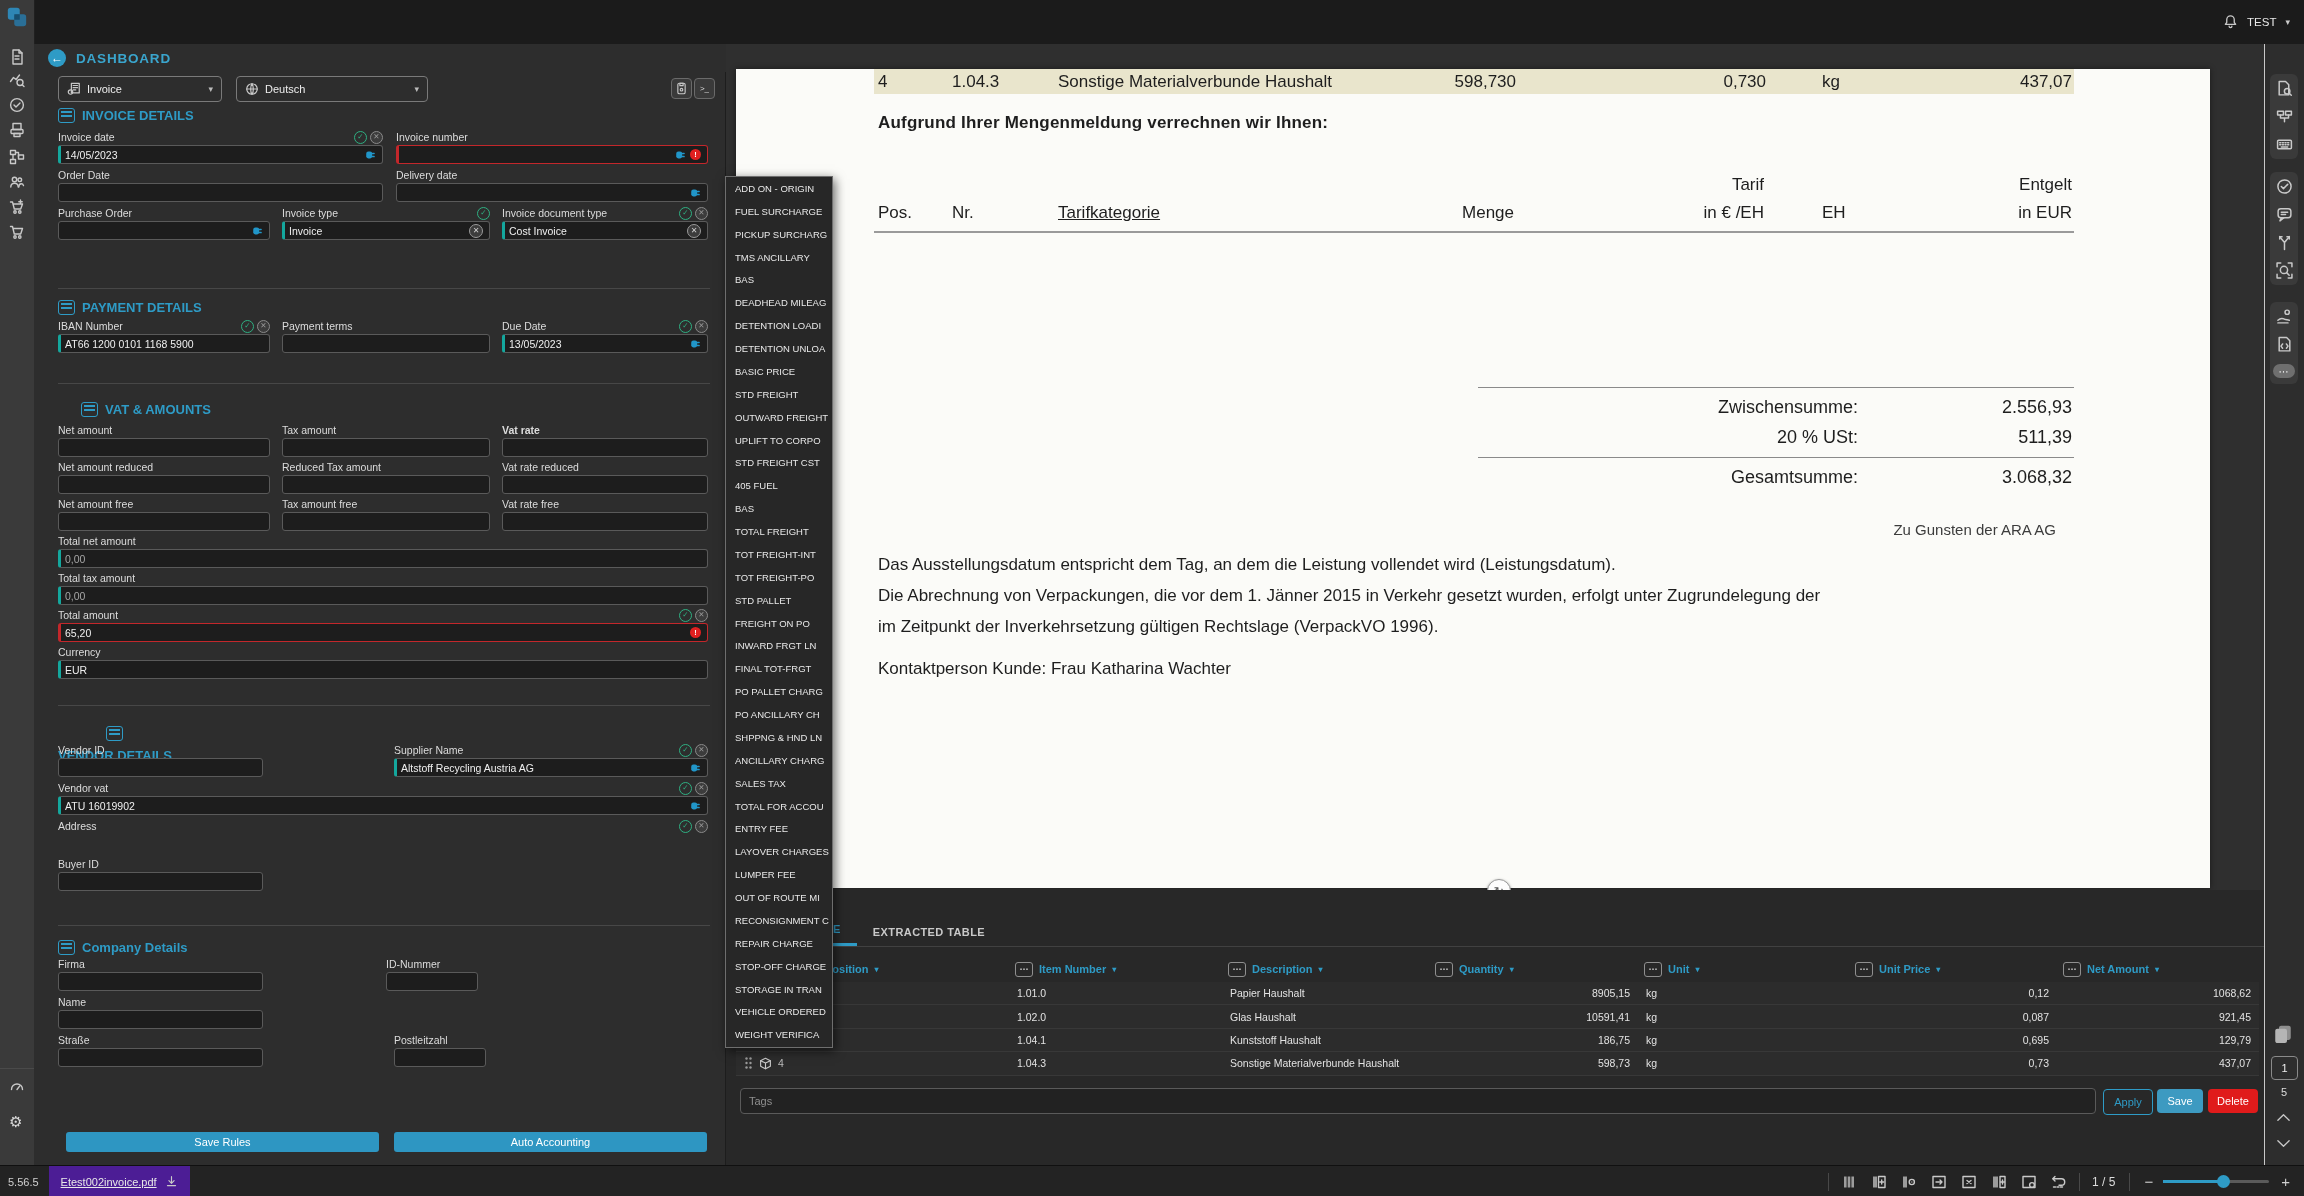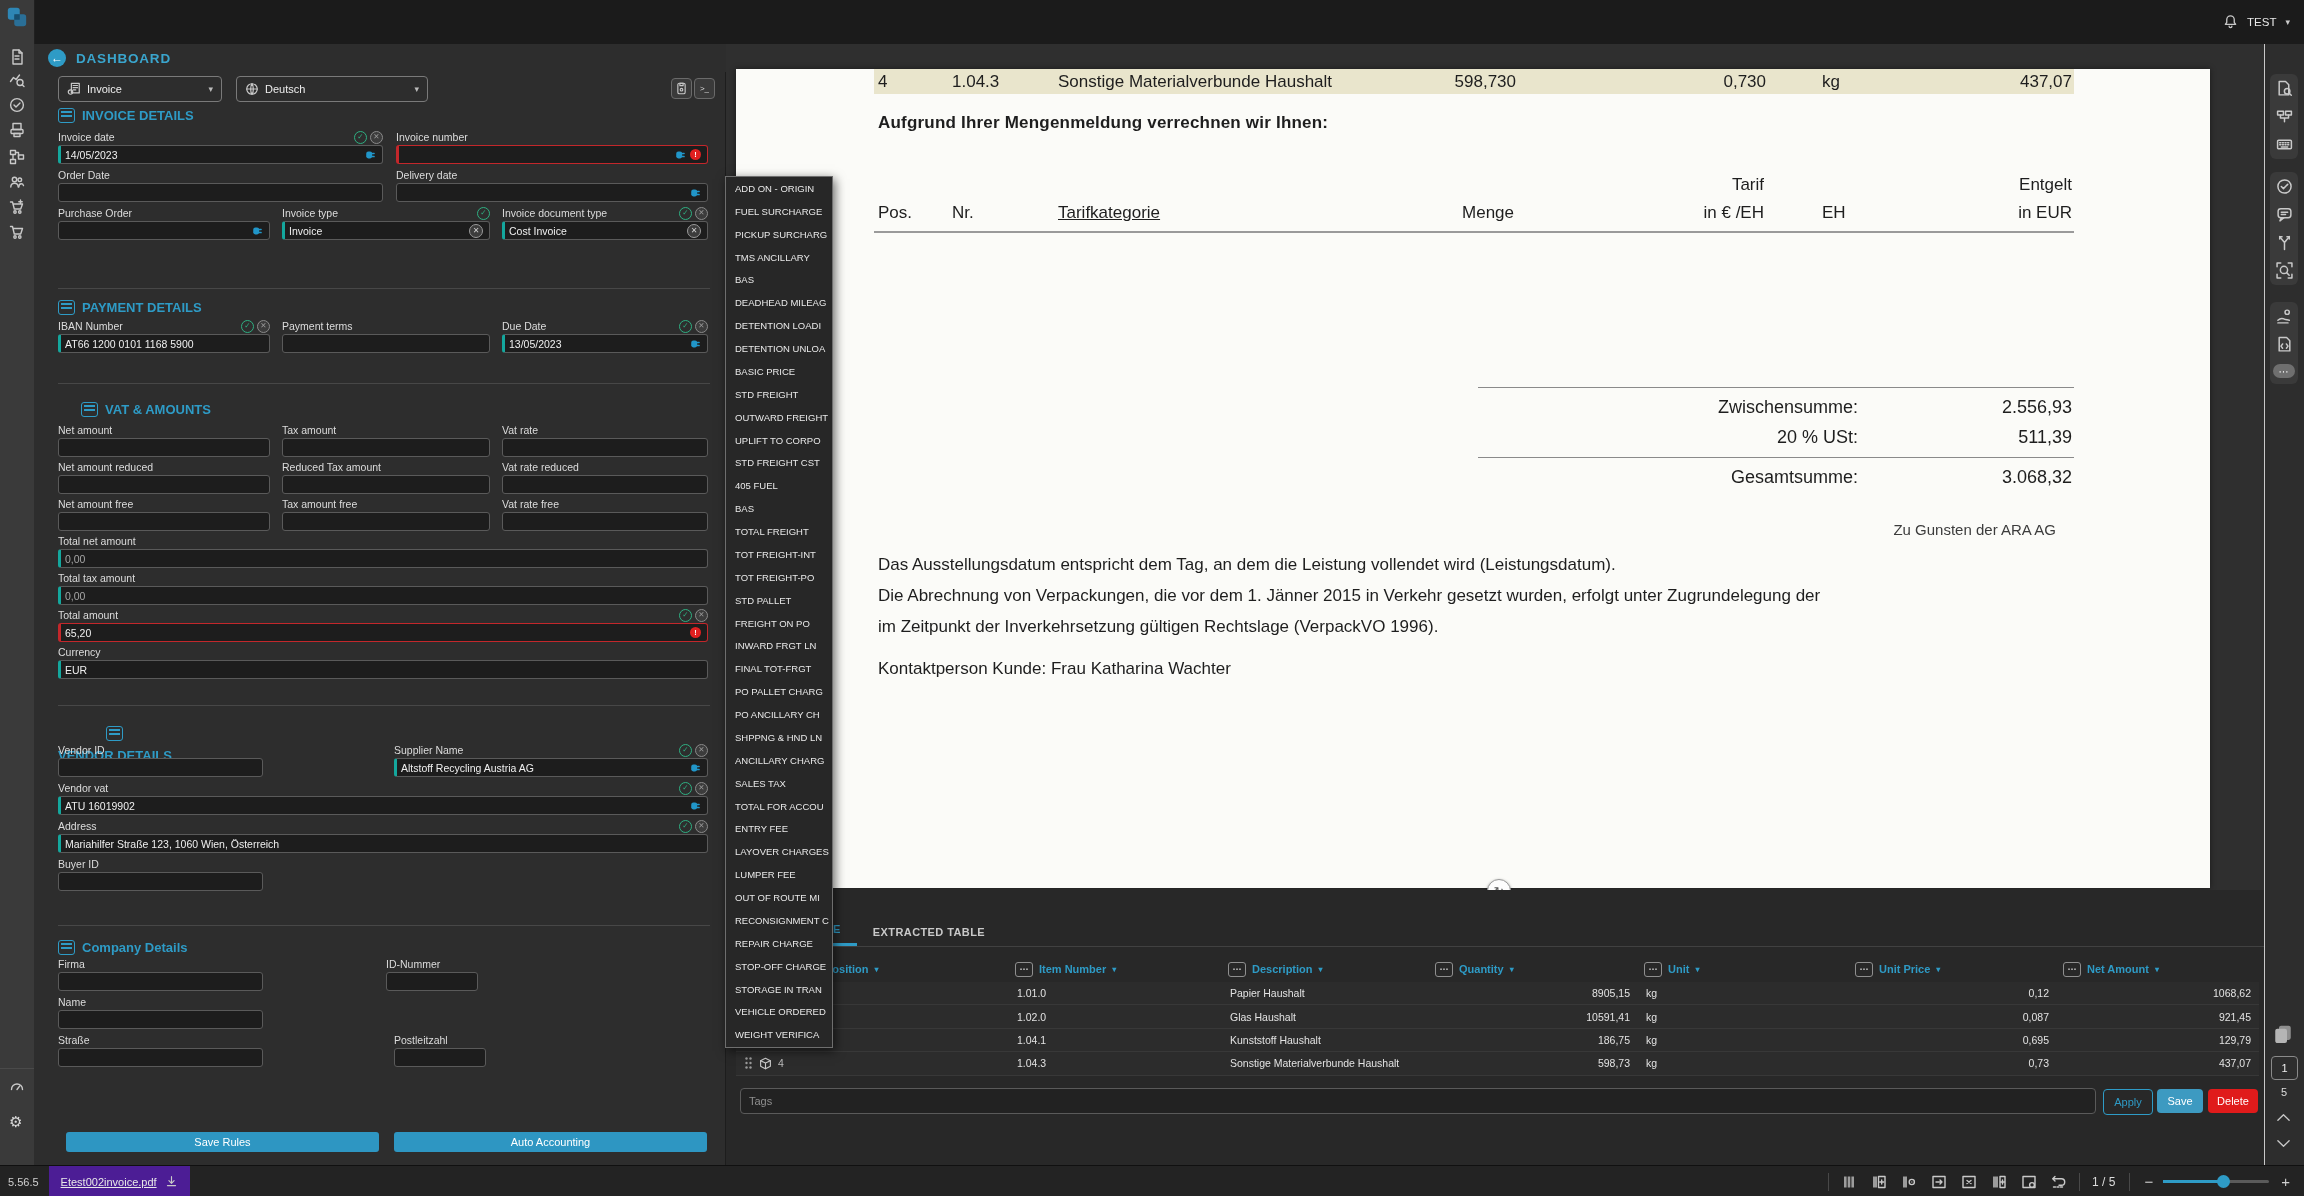--- a/index.html
+++ b/index.html
@@ -401,21 +401,21 @@
       </div>
   </div>
   <div class="fld" style="left:248px;top:352px;width:208px;">
     <div class="lrow">
         <span>Tax amount</span>
       </div>
     <div class="inp">
         <span></span>
       </div>
   </div>
-  <div class="fld" style="left:468px;top:352px;width:206px;">
+  <div class="fld" style="left:468px;top:352px;width:206px;font-weight:bold;">
     <div class="lrow">
         <span>Vat rate</span>
       </div>
     <div class="inp">
         <span></span>
       </div>
   </div>
   <div class="fld" style="left:24px;top:389px;width:212px;">
     <div class="lrow">
         <span>Net amount reduced</span>
@@ -565,23 +565,20 @@
         </span>
       </div>
   </div>
   <div class="fld" style="left:24px;top:748px;width:650px;">
     <div class="lrow">
         <span>Address</span>
       <span class="sticons">
           <span class="cir ok">✓</span>
           <span class="cir gx">✕</span>
         </span>
-      </div>
-    <div class="inp filled">
-        <span>Mariahilfer Straße 123, 1060 Wien, Österreich</span>
       </div>
   </div>
   <div class="fld" style="left:24px;top:786px;width:205px;">
     <div class="lrow">
         <span>Buyer ID</span>
       </div>
     <div class="inp">
         <span></span>
       </div>
   </div>

